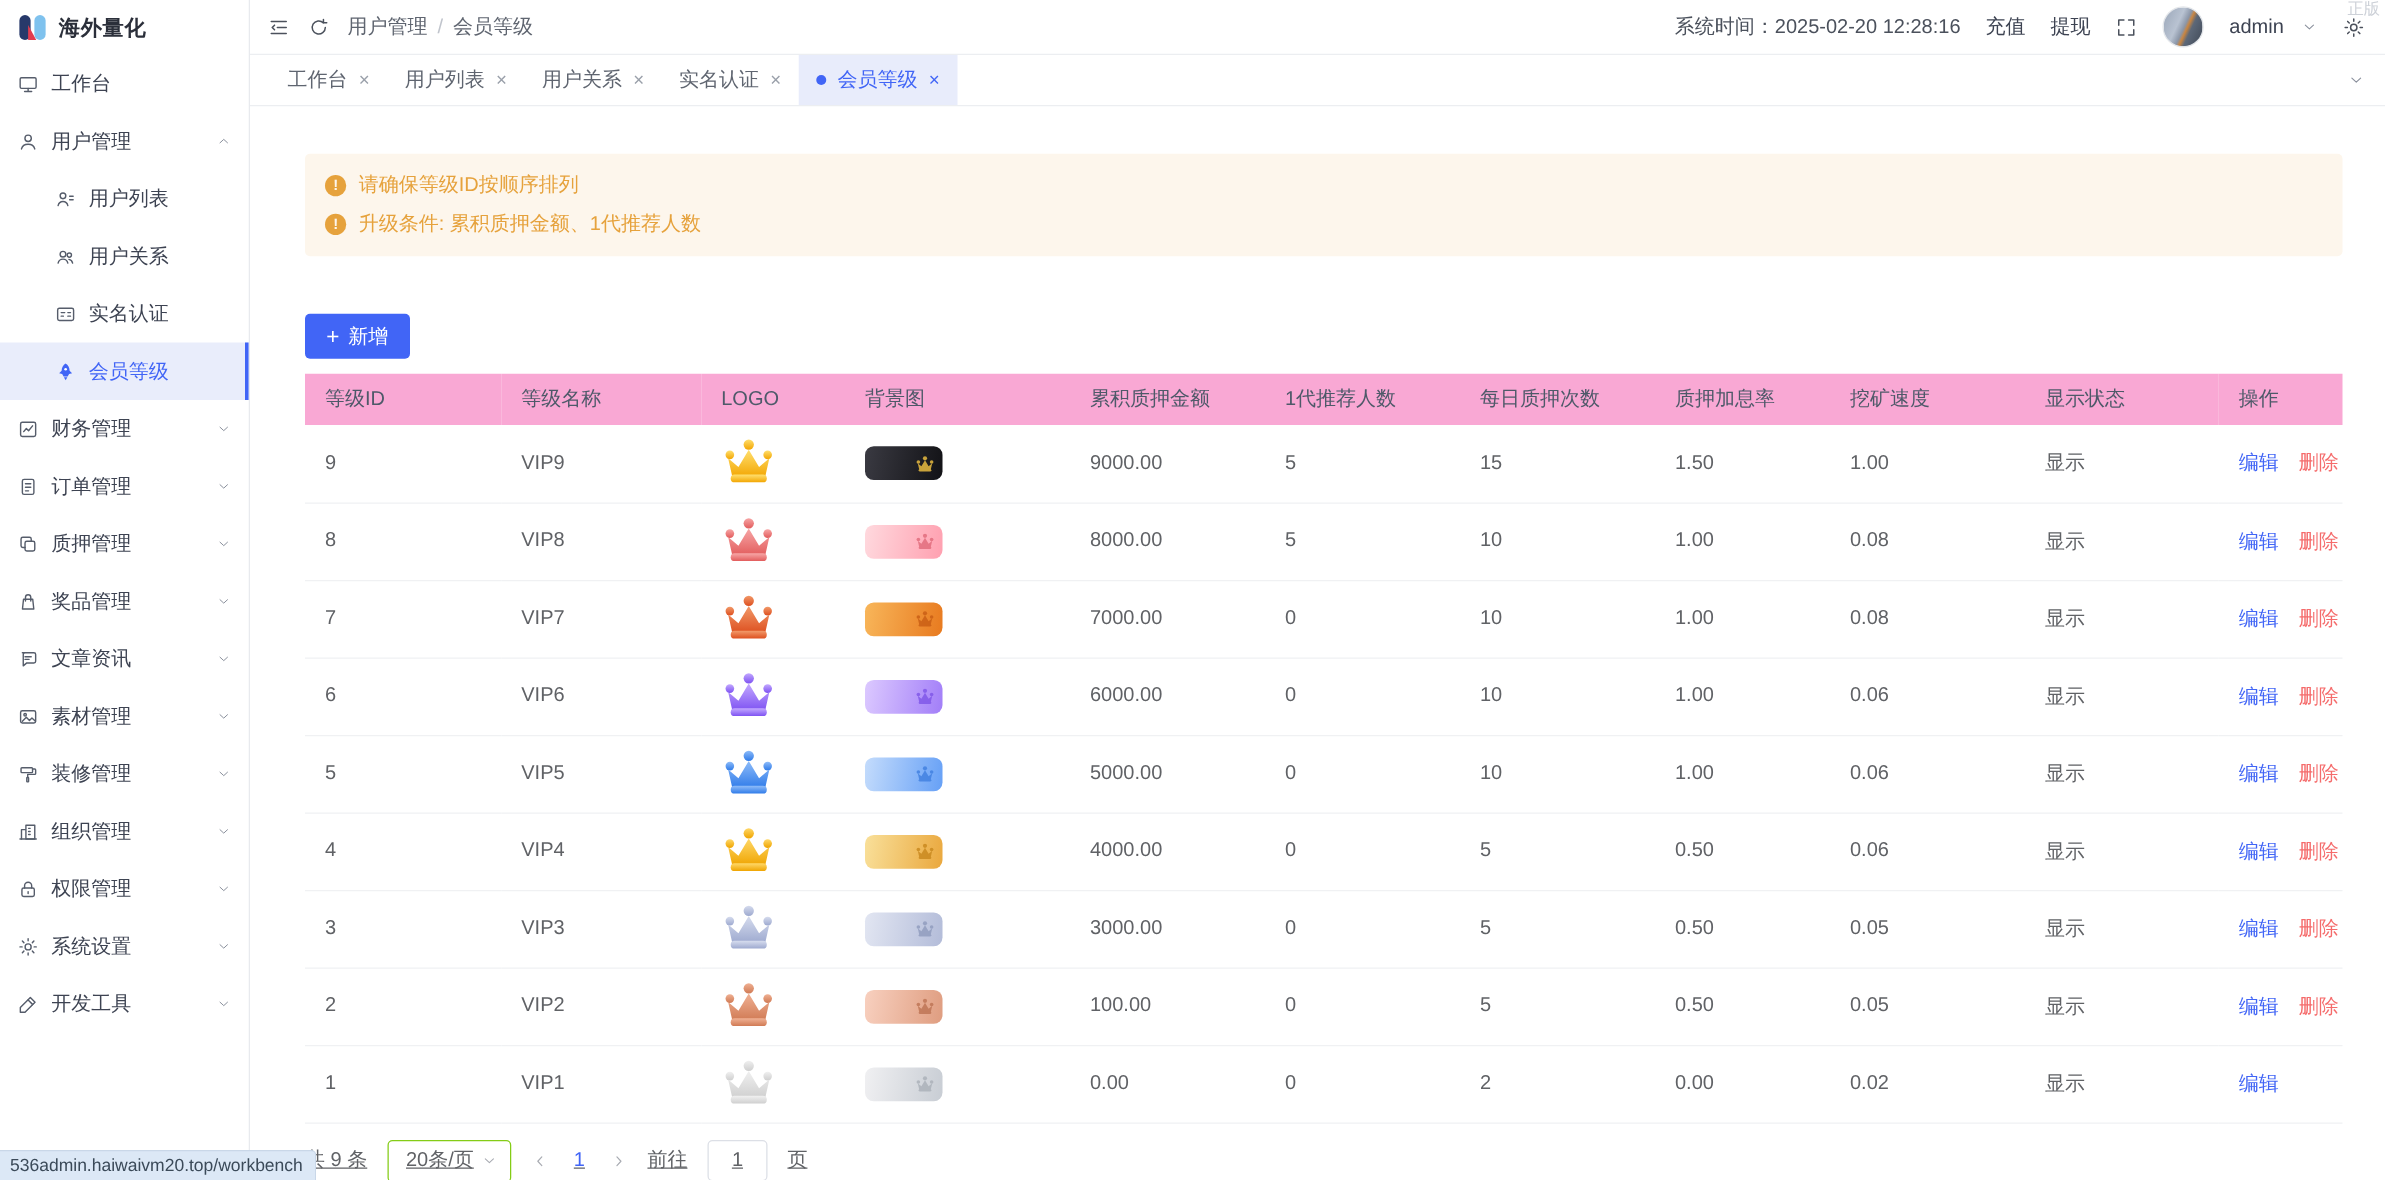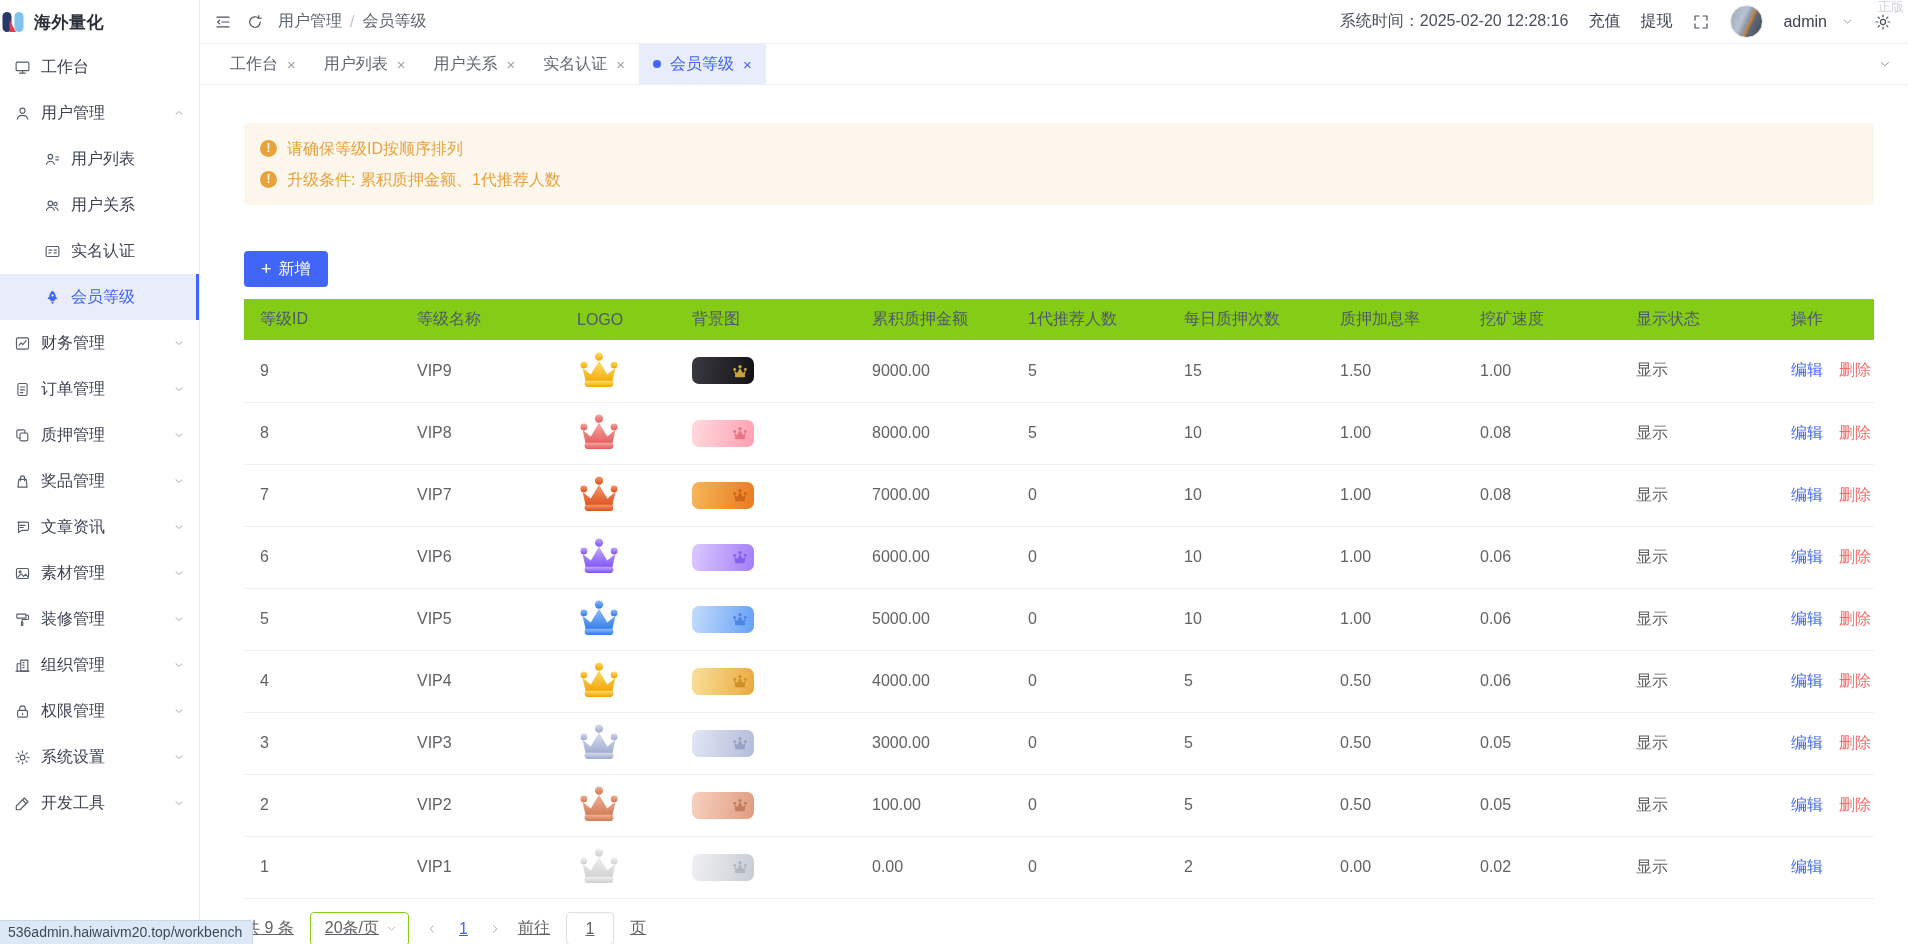--- a/index.html
+++ b/index.html
@@ -2,21 +2,21 @@
 <html><head>
 <meta charset="utf-8">
 <style>
   * { box-sizing: border-box; margin: 0; padding: 0; }
   html,body { width:1908px; height:944px; overflow:hidden; background:#fff;
     font-family:"Liberation Sans","DejaVu Sans",sans-serif; color:#4e5969; }
   .app { display:flex; width:100%; height:100%; }
 
   
   .sidebar { width:200px; flex:0 0 200px; height:100%; border-right:1px solid #e8eaee; background:#fff; display:flex; flex-direction:column; }
-  .logo { height:44px; display:flex; align-items:center; gap:8px; flex:0 0 44px; cursor:pointer; }
+  .logo { height:44px; display:flex; align-items:center; gap:8px; padding-left:13px; flex:0 0 44px; cursor:pointer; }
   .logo-text { font-size:17px; font-weight:700; color:#2b2f3a; letter-spacing:.5px; }
   .menu { flex:1; overflow:hidden; }
   .mi { height:46px; display:flex; align-items:center; gap:10px; padding:0 14px; font-size:16px; color:#3d4352; cursor:pointer; position:relative; }
   .mi .ic { display:flex; align-items:center; color:#565d6b; }
   .mi .ic svg { width:17px; height:17px; }
   .mi .grow { flex:1; white-space:nowrap; overflow:hidden; }
   .mi .chev { color:#8a909c; display:flex; }
   .mi .chev svg { width:12px; height:12px; }
   .mi.child { padding-left:44px; }
   .mi.active { background:#e9edfb; color:#4165f6; }
@@ -54,21 +54,21 @@
 
   
   .content { flex:1; padding:38px 34px 0 44px; overflow:hidden; }
   .alert { background:#fdf6ec; border-radius:4px; padding:10px 16px; color:#e6a23c; font-size:16px; }
   .alert-line { display:flex; align-items:center; gap:10px; line-height:31px; }
   .alert-ic { width:17px; height:17px; flex:0 0 17px; border-radius:50%; background:#e6a23c; color:#fdf6ec; font-size:12px; font-weight:700; display:flex; align-items:center; justify-content:center; }
   .btn-add { margin-top:46px; height:36px; display:inline-flex; align-items:center; gap:7px; background:#4165f6; color:#fff; border:none; border-radius:4px; font-size:16px; padding:0 17px; cursor:pointer; font-family:inherit; }
   .btn-add .plus { font-size:18px; line-height:1; font-weight:400; }
 
   table { width:100%; border-collapse:collapse; margin-top:12px; font-size:16px; color:#606266; table-layout:fixed; }
-  thead th { background:#84cc16; height:41px; font-weight:500; color:#4e5969; text-align:left; padding-left:16px; white-space:nowrap; }
+  thead th { background:#f9a8d4; height:41px; font-weight:500; color:#4e5969; text-align:left; padding-left:16px; white-space:nowrap; }
   tbody td { height:62px; border-bottom:1px solid #f0f1f3; padding-left:16px; white-space:nowrap; }
   .badge { width:62px; height:27px; border-radius:7px; position:relative; }
   .badge svg { position:absolute; right:6px; top:50%; transform:translateY(-50%); opacity:.8; }
   .op { cursor:pointer; margin-right:16px; }
   .op.edit { color:#4165f6; }
   .op.del { color:#f56c6c; margin-right:0; }
 
   .pager { display:flex; align-items:center; justify-content:flex-start; gap:16px; margin-top:13px; font-size:16px; color:#606266;text-decoration:underline; }
   .select { height:34px; border:1px solid #84cc16; border-radius:4px; display:flex; align-items:center; gap:6px; padding:0 10px 0 14px; color:#606266; cursor:pointer; }
   .select svg { width:13px; height:13px; color:#a8abb2; }

